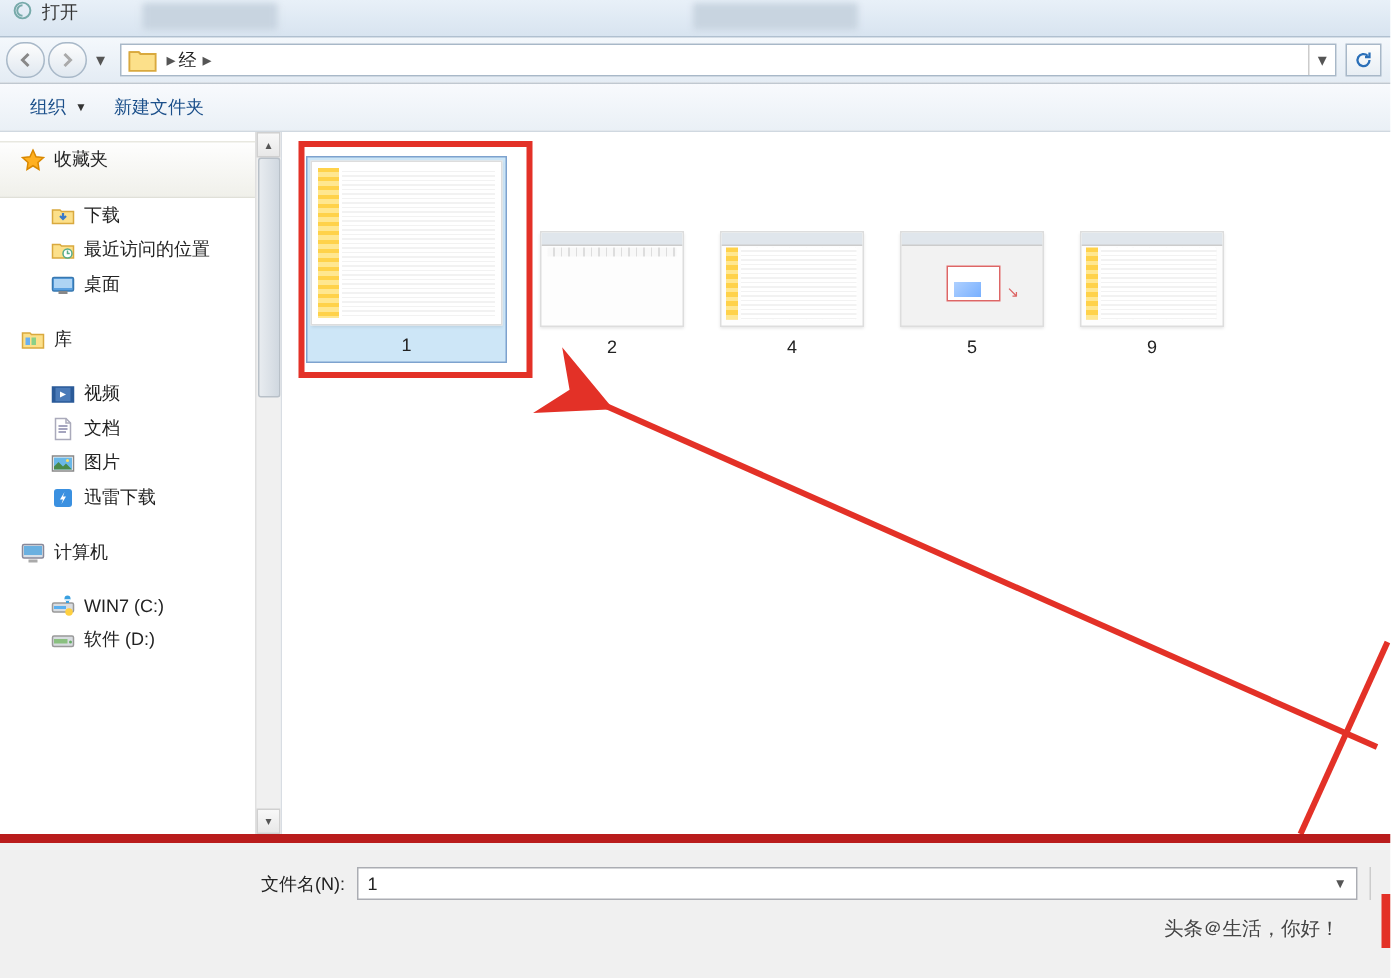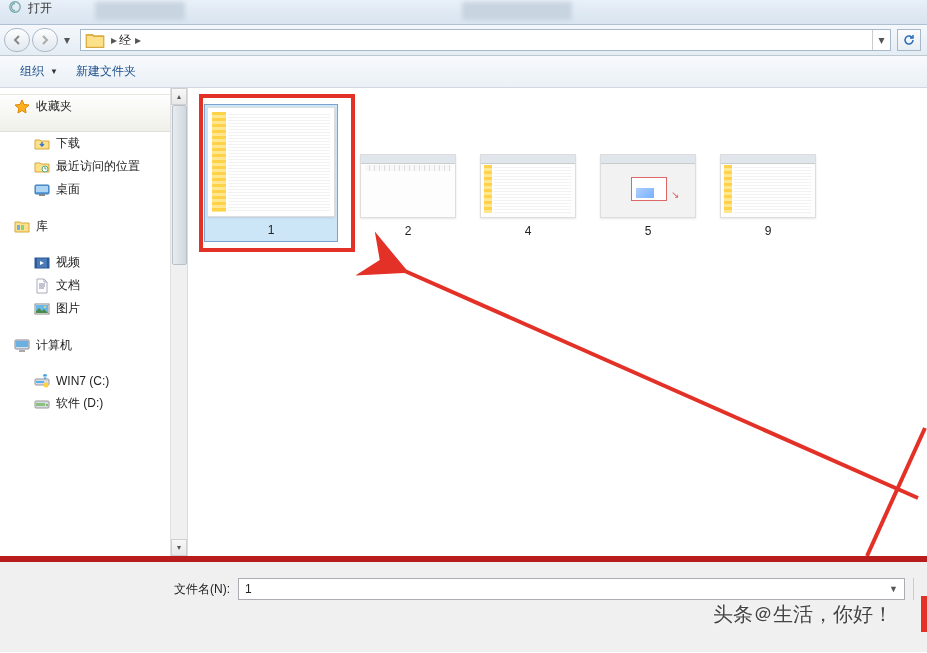--- a/index.html
+++ b/index.html
@@ -71,21 +71,21 @@
     .arrow-annot svg { overflow: visible; }
 
     .footer { border-top: 6px solid #b91c1c; background: #f0f0f0; height: 96px; position: relative; }
     .filename-row { display: flex; align-items: center; padding: 16px 10px 0 0; gap: 8px; }
     .filename-label { width: 230px; text-align: right; color: #222; }
     .filename-input { flex: 1; height: 22px; border: 1px solid #abadb3; background: #fff; padding: 0 6px; display: flex; align-items: center; justify-content: space-between; }
     .filename-input .val { color: #222; }
     .filename-input .dd { color: #555; font-size: 9px; }
     .footer-right-btn { width: 4px; height: 22px; border-left: 1px solid #ccc; }
 
-    .watermark { position: absolute; right: 34px; bottom: 24px; font-size: 20px; color: #444; font-weight: 400; text-shadow: 0 0 3px rgba(255,255,255,.8); }
+    .watermark { position: absolute; right: 34px; bottom: 24px; font-size: 13px; color: #444; font-weight: 400; text-shadow: 0 0 3px rgba(255,255,255,.8); }
     .red-corner { position: absolute; right: 0; bottom: 20px; width: 6px; height: 36px; background: #e33127; }
   </style>
 </head>
 <body>
 
 <div class="titlebar">
   <span class="app-icon">
     <svg viewBox="0 0 16 16">
         <circle cx="8" cy="8" r="6" fill="none" stroke="#7aa" stroke-width="1.5"></circle>
         <path d="M8 4a4 4 0 0 0 0 8" fill="none" stroke="#7aa" stroke-width="1.5"></path>
@@ -220,20 +220,29 @@
           <span class="ico">
               <svg viewBox="0 0 16 16">
                 <rect x="1" y="3" width="14" height="10" fill="#fff" stroke="#888"></rect>
                 <rect x="2" y="4" width="12" height="8" fill="#6ab8e8"></rect>
                 <path d="M2 10l3-3 3 3 2-2 4 4H2z" fill="#4a8a4a"></path>
                 <circle cx="11" cy="6" r="1" fill="#ffe060"></circle>
               </svg>
             </span>
           <span class="tree-label">图片</span>
         </div>
+        <div class="tree-item">
+          <span class="ico">
+              <svg viewBox="0 0 16 16">
+                <rect x="2" y="2" width="12" height="12" rx="2" fill="#3a90e0"></rect>
+                <path d="M9 4L6 9h2l-1 3 3-5H8z" fill="#fff"></path>
+              </svg>
+            </span>
+          <span class="tree-label">迅雷下载</span>
+        </div>
       </div>
 
       <div class="tree-group">
         <div class="tree-header">
           <span class="ico">
               <svg viewBox="0 0 16 16">
                 <rect x="1" y="2" width="14" height="9" rx="1" fill="#d8e0e8" stroke="#889"></rect>
                 <rect x="2" y="3" width="12" height="6" fill="#6ab0e0"></rect>
                 <rect x="5" y="12" width="6" height="2" fill="#aaa"></rect>
               </svg>

